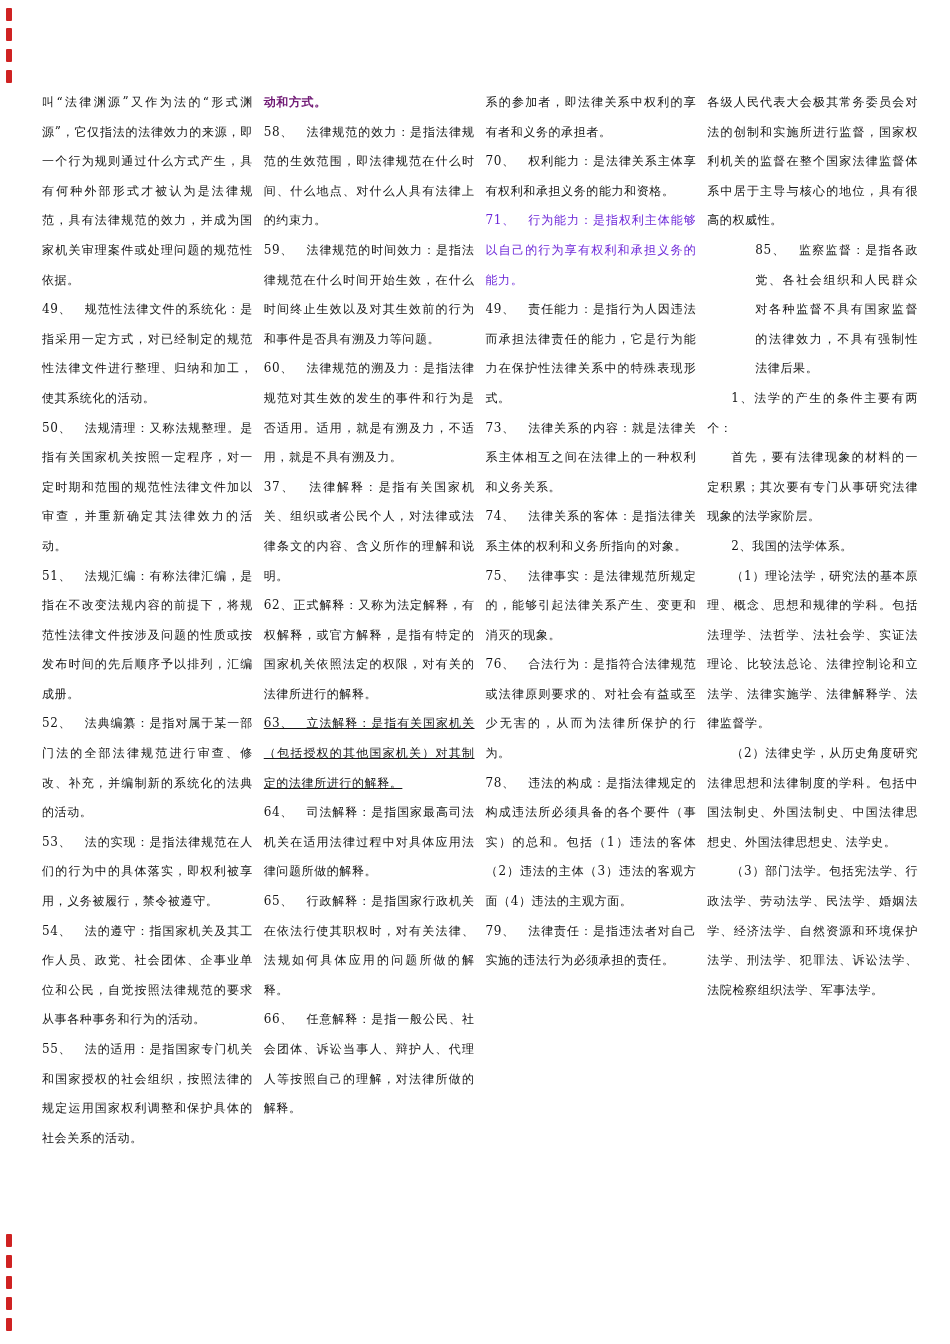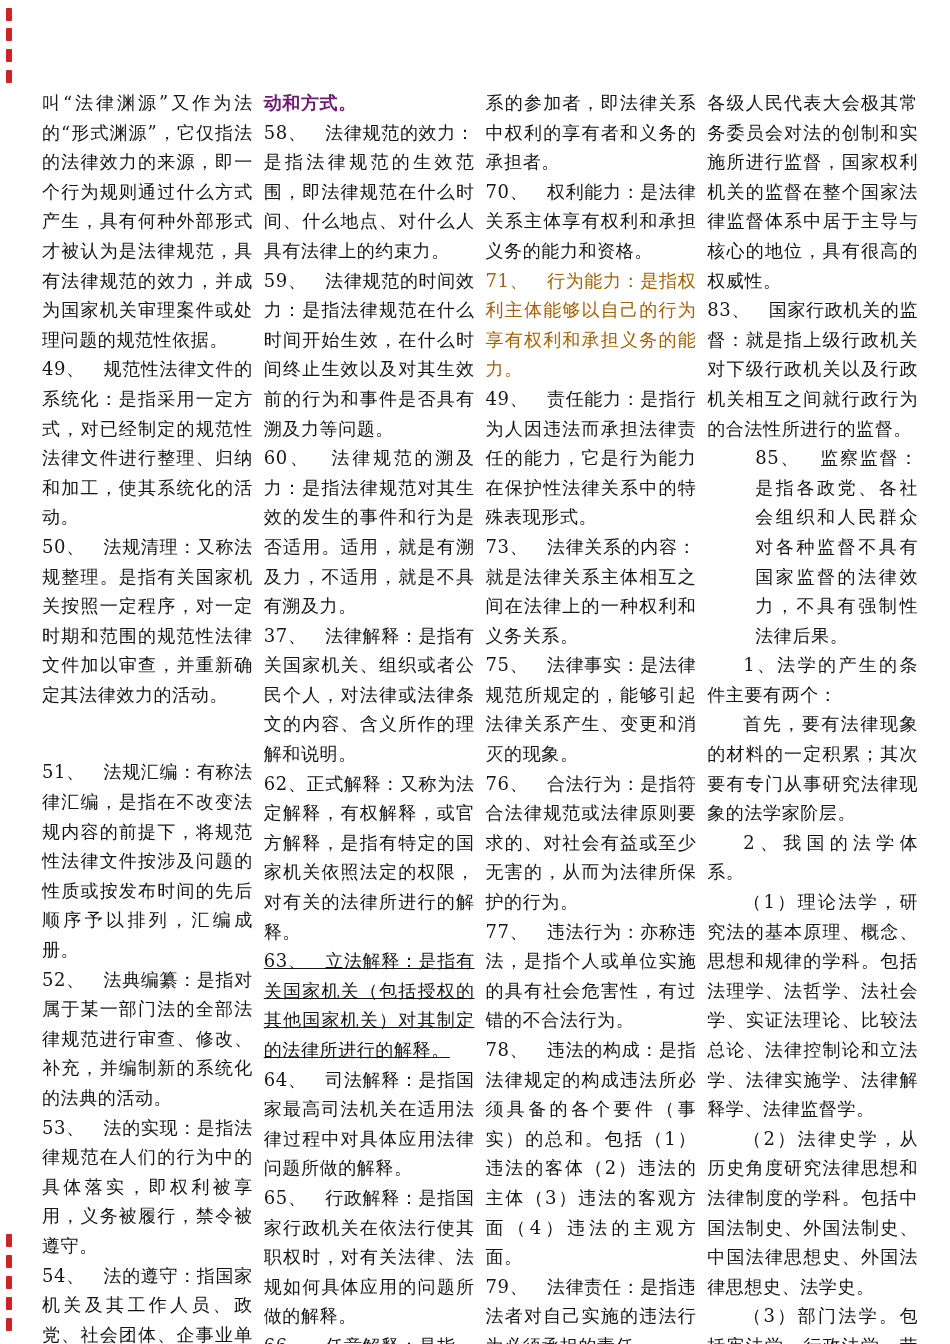--- a/index.html
+++ b/index.html
@@ -17,21 +17,21 @@
   .columns {
     position: absolute;
     left: 42px; top: 88px;
     width: 876px;
     display: flex;
     column-gap: 11px;
   }
   .col { flex: 1 1 0; min-width: 0; }
   .para {
     margin: 0;
-    font-size: 18px;
+    font-size: 12px;
     line-height: 29.6px;
     color: #161616;
     text-align: justify;
     text-align-last: left;
     text-justify: inter-character;
     letter-spacing: 0.6px;
     word-break: break-all;
   }
   .para.indent { text-indent: 2em; }
   .red-marks { position: absolute; left: 0; top: 0; width: 20px; height: 1344px; }
@@ -55,53 +55,52 @@
       <div class="red-mark" style="top: 1255px; background: rgb(207, 34, 34);"></div>
       <div class="red-mark" style="top: 1276px; background: rgb(207, 34, 34);"></div>
       <div class="red-mark" style="top: 1297px; background: rgb(207, 34, 34);"></div>
       <div class="red-mark" style="top: 1318px; background: rgb(207, 34, 34);"></div>
     </div>
   <div class="columns">
     <div class="col">
         <p class="para" style="color: rgb(22, 22, 22);">叫“法律渊源”又作为法的“形式渊源”，它仅指法的法律效力的来源，即一个行为规则通过什么方式产生，具有何种外部形式才被认为是法律规范，具有法律规范的效力，并成为国家机关审理案件或处理问题的规范性依据。</p>
         <p class="para" style="color: rgb(22, 22, 22);">49、　规范性法律文件的系统化：是指采用一定方式，对已经制定的规范性法律文件进行整理、归纳和加工，使其系统化的活动。</p>
         <p class="para" style="color: rgb(22, 22, 22);">50、　法规清理：又称法规整理。是指有关国家机关按照一定程序，对一定时期和范围的规范性法律文件加以审查，并重新确定其法律效力的活动。</p>
-        <p class="para" style="color: rgb(22, 22, 22); margin-top: 48px;">51、　法规汇编：有称法律汇编，是指在不改变法规内容的前提下，将规范性法律文件按涉及问题的性质或按发布时间的先后顺序予以排列，汇编成册。</p>
+        <p class="para" style="color: rgb(22, 22, 22);">51、　法规汇编：有称法律汇编，是指在不改变法规内容的前提下，将规范性法律文件按涉及问题的性质或按发布时间的先后顺序予以排列，汇编成册。</p>
         <p class="para" style="color: rgb(22, 22, 22);">52、　法典编纂：是指对属于某一部门法的全部法律规范进行审查、修改、补充，并编制新的系统化的法典的活动。</p>
         <p class="para" style="color: rgb(22, 22, 22);">53、　法的实现：是指法律规范在人们的行为中的具体落实，即权利被享用，义务被履行，禁令被遵守。</p>
         <p class="para" style="color: rgb(22, 22, 22);">54、　法的遵守：指国家机关及其工作人员、政党、社会团体、企事业单位和公民，自觉按照法律规范的要求从事各种事务和行为的活动。</p>
         <p class="para" style="color: rgb(22, 22, 22);">55、　法的适用：是指国家专门机关和国家授权的社会组织，按照法律的规定运用国家权利调整和保护具体的社会关系的活动。</p>
       </div>
     <div class="col">
         <p class="para" style="color: #701a75; font-weight: bold;">动和方式。</p>
         <p class="para" style="color: rgb(22, 22, 22);">58、　法律规范的效力：是指法律规范的生效范围，即法律规范在什么时间、什么地点、对什么人具有法律上的约束力。</p>
         <p class="para" style="color: rgb(22, 22, 22);">59、　法律规范的时间效力：是指法律规范在什么时间开始生效，在什么时间终止生效以及对其生效前的行为和事件是否具有溯及力等问题。</p>
         <p class="para" style="color: rgb(22, 22, 22);">60、　法律规范的溯及力：是指法律规范对其生效的发生的事件和行为是否适用。适用，就是有溯及力，不适用，就是不具有溯及力。</p>
         <p class="para" style="color: rgb(22, 22, 22);">37、　法律解释：是指有关国家机关、组织或者公民个人，对法律或法律条文的内容、含义所作的理解和说明。</p>
         <p class="para" style="color: rgb(22, 22, 22);">62、正式解释：又称为法定解释，有权解释，或官方解释，是指有特定的国家机关依照法定的权限，对有关的法律所进行的解释。</p>
         <p class="para" style="color: rgb(22, 22, 22); text-decoration: underline;">63、　立法解释：是指有关国家机关（包括授权的其他国家机关）对其制定的法律所进行的解释。</p>
         <p class="para" style="color: rgb(22, 22, 22);">64、　司法解释：是指国家最高司法机关在适用法律过程中对具体应用法律问题所做的解释。</p>
         <p class="para" style="color: rgb(22, 22, 22);">65、　行政解释：是指国家行政机关在依法行使其职权时，对有关法律、法规如何具体应用的问题所做的解释。</p>
         <p class="para" style="color: rgb(22, 22, 22);">66、　任意解释：是指一般公民、社会团体、诉讼当事人、辩护人、代理人等按照自己的理解，对法律所做的解释。</p>
       </div>
     <div class="col">
         <p class="para" style="color: rgb(22, 22, 22);">系的参加者，即法律关系中权利的享有者和义务的承担者。</p>
         <p class="para" style="color: rgb(22, 22, 22);">70、　权利能力：是法律关系主体享有权利和承担义务的能力和资格。</p>
-        <p class="para" style="color: #a16207;">71、　行为能力：是指权利主体能够以自己的行为享有权利和承担义务的能力。</p>
+        <p class="para" style="color: #6d28d9;">71、　行为能力：是指权利主体能够以自己的行为享有权利和承担义务的能力。</p>
         <p class="para" style="color: rgb(22, 22, 22);">49、　责任能力：是指行为人因违法而承担法律责任的能力，它是行为能力在保护性法律关系中的特殊表现形式。</p>
         <p class="para" style="color: rgb(22, 22, 22);">73、　法律关系的内容：就是法律关系主体相互之间在法律上的一种权利和义务关系。</p>
+        <p class="para" style="color: rgb(22, 22, 22);">74、　法律关系的客体：是指法律关系主体的权利和义务所指向的对象。</p>
         <p class="para" style="color: rgb(22, 22, 22);">75、　法律事实：是法律规范所规定的，能够引起法律关系产生、变更和消灭的现象。</p>
         <p class="para" style="color: rgb(22, 22, 22);">76、　合法行为：是指符合法律规范或法律原则要求的、对社会有益或至少无害的，从而为法律所保护的行为。</p>
-        <p class="para" style="color: rgb(22, 22, 22);">77、　违法行为：亦称违法，是指个人或单位实施的具有社会危害性，有过错的不合法行为。</p>
         <p class="para" style="color: rgb(22, 22, 22);">78、　违法的构成：是指法律规定的构成违法所必须具备的各个要件（事实）的总和。包括（1）违法的客体（2）违法的主体（3）违法的客观方面（4）违法的主观方面。</p>
         <p class="para" style="color: rgb(22, 22, 22);">79、　法律责任：是指违法者对自己实施的违法行为必须承担的责任。</p>
       </div>
     <div class="col">
         <p class="para" style="color: rgb(22, 22, 22);">各级人民代表大会极其常务委员会对法的创制和实施所进行监督，国家权利机关的监督在整个国家法律监督体系中居于主导与核心的地位，具有很高的权威性。</p>
-        <p class="para" style="color: rgb(22, 22, 22);">83、　国家行政机关的监督：就是指上级行政机关对下级行政机关以及行政机关相互之间就行政行为的合法性所进行的监督。</p>
         <p class="para" style="color: rgb(22, 22, 22); margin-left: 48px;">85、　监察监督：是指各政党、各社会组织和人民群众对各种监督不具有国家监督的法律效力，不具有强制性法律后果。</p>
         <p class="para indent" style="color: rgb(22, 22, 22);">1、法学的产生的条件主要有两个：</p>
         <p class="para indent" style="color: rgb(22, 22, 22);">首先，要有法律现象的材料的一定积累；其次要有专门从事研究法律现象的法学家阶层。</p>
         <p class="para indent" style="color: rgb(22, 22, 22);">2、我国的法学体系。</p>
         <p class="para indent" style="color: rgb(22, 22, 22);">（1）理论法学，研究法的基本原理、概念、思想和规律的学科。包括法理学、法哲学、法社会学、实证法理论、比较法总论、法律控制论和立法学、法律实施学、法律解释学、法律监督学。</p>
         <p class="para indent" style="color: rgb(22, 22, 22);">（2）法律史学，从历史角度研究法律思想和法律制度的学科。包括中国法制史、外国法制史、中国法律思想史、外国法律思想史、法学史。</p>
         <p class="para indent" style="color: rgb(22, 22, 22);">（3）部门法学。包括宪法学、行政法学、劳动法学、民法学、婚姻法学、经济法学、自然资源和环境保护法学、刑法学、犯罪法、诉讼法学、法院检察组织法学、军事法学。</p>
       </div>
   </div>
 </div>

